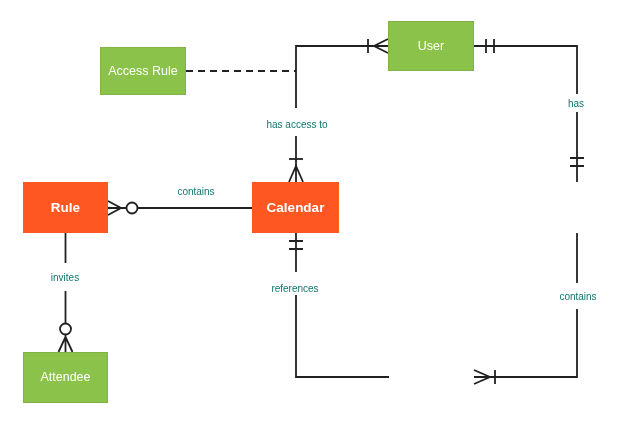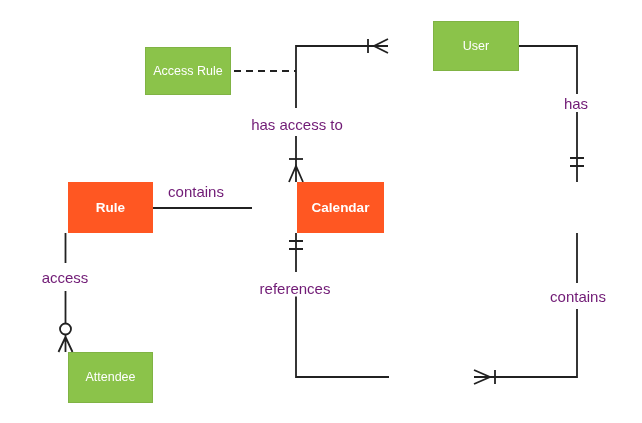--- a/index.html
+++ b/index.html
@@ -4,27 +4,27 @@
 <style>
   html,body{margin:0;padding:0;background:#fff;}
   .stage{
     position:relative;width:642px;height:423px;background:#fff;overflow:hidden;
     font-family:"Liberation Sans",sans-serif;
   }
   .stage svg{position:absolute;left:0;top:0;}
   .entity{
     position:absolute;display:flex;align-items:center;justify-content:center;
     color:#fff;text-align:center;font-size:12.5px;line-height:1.3;
-    box-sizing:border-box;padding:2px 6px;margin-left:45px;
+    box-sizing:border-box;padding:2px 6px;
   }
   .entity.green{background:#8BC34A;border:1px solid rgba(0,0,0,0.08);}
   .entity.orange{background:#FF5722;font-weight:bold;font-size:13.5px;}
   .rel-label{
     position:absolute;transform:translate(-50%,-50%);
-    color:#701a75;font-size:15px;white-space:nowrap;background:#fff;padding:0 2px;text-align:right;
+    color:#0f766e;font-size:10px;white-space:nowrap;background:#fff;padding:0 2px;text-align:right;
   }
 </style>
 </head>
 <body>
 
 <div class="stage">
 
   <svg width="642" height="423" viewBox="0 0 642 423" fill="none" stroke="#212121" stroke-width="1.8">
 
     <g>
@@ -99,15 +99,15 @@
   <div class="rel-label" style="left:196px;top:191px">contains</div>
 
   <div class="rel-label" style="left:297px;top:124px">has access to</div>
 
   <div class="rel-label" style="left:576px;top:103px">has</div>
 
   <div class="rel-label" style="left:295px;top:288px">references</div>
 
   <div class="rel-label" style="left:578px;top:296px">contains</div>
 
-  <div class="rel-label" style="left:65px;top:277px">access</div>
+  <div class="rel-label" style="left:65px;top:277px">invites</div>
 
 </div>
 
 </body></html>

